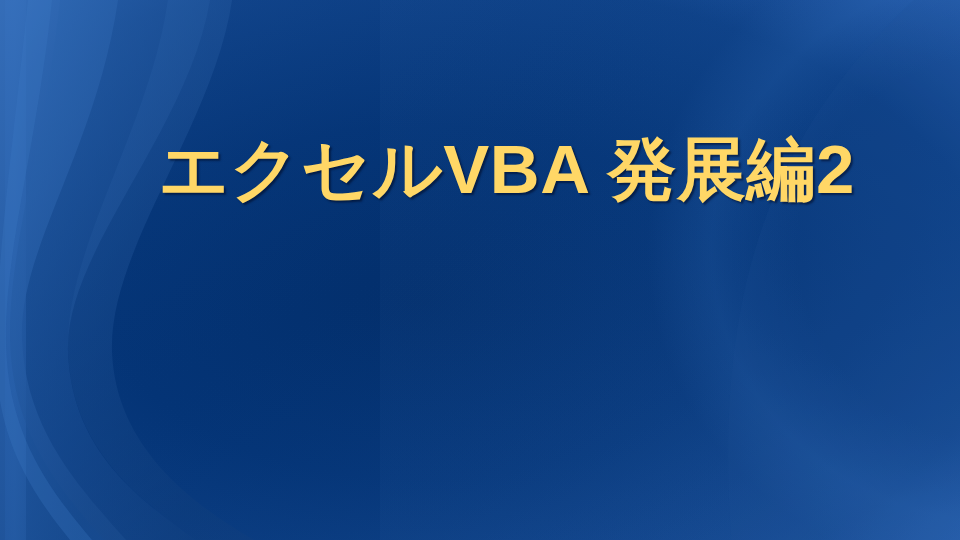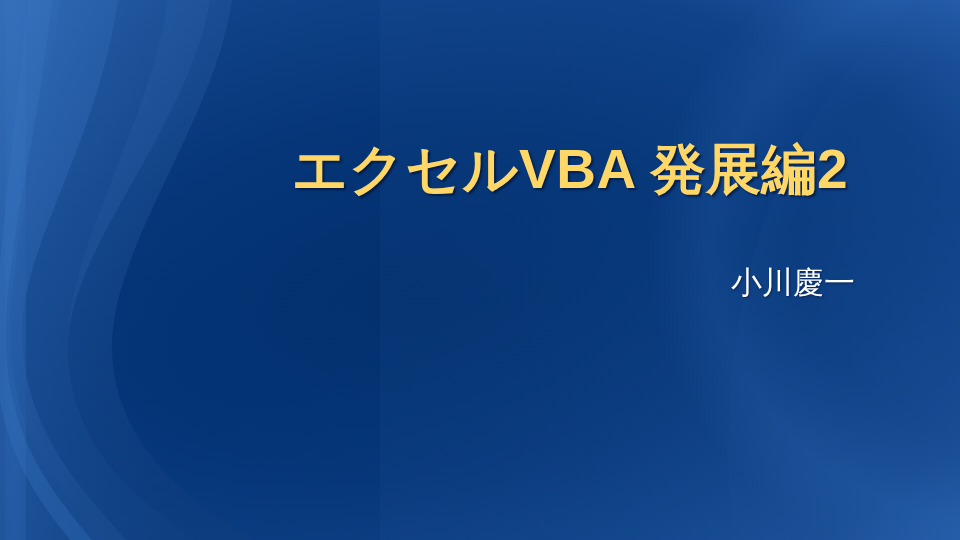--- a/index.html
+++ b/index.html
@@ -41,24 +41,24 @@
 
   .title-block {
     position: absolute;
     left: 150px;
     top: 132px;
     width: 705px;
     text-align: right;
   }
 
   .slide-title {
-    margin: 7px;
+    margin: 0;
     font-family: "Liberation Sans", "DejaVu Sans", sans-serif;
     font-weight: 700;
-    font-size: 55px;
+    font-size: 69px;
     line-height: 1.1;
     letter-spacing: 0.5px;
     color: #ffd766;
     text-shadow: 2px 2px 2px rgba(0, 10, 35, 0.55);
     white-space: nowrap;
   }
 
   .subtitle-block {
     position: absolute;
     left: 300px;
@@ -142,17 +142,16 @@
     </svg>
   </div>
 
   <div class="slide-content">
 
     <div class="title-block">
       <h1 class="slide-title">エクセルVBA 発展編2</h1>
     </div>
 
     <div class="subtitle-block">
-      <p class="subtitle-line">小川慶一</p>
     </div>
 
   </div>
 </div>
 
 </body></html>

